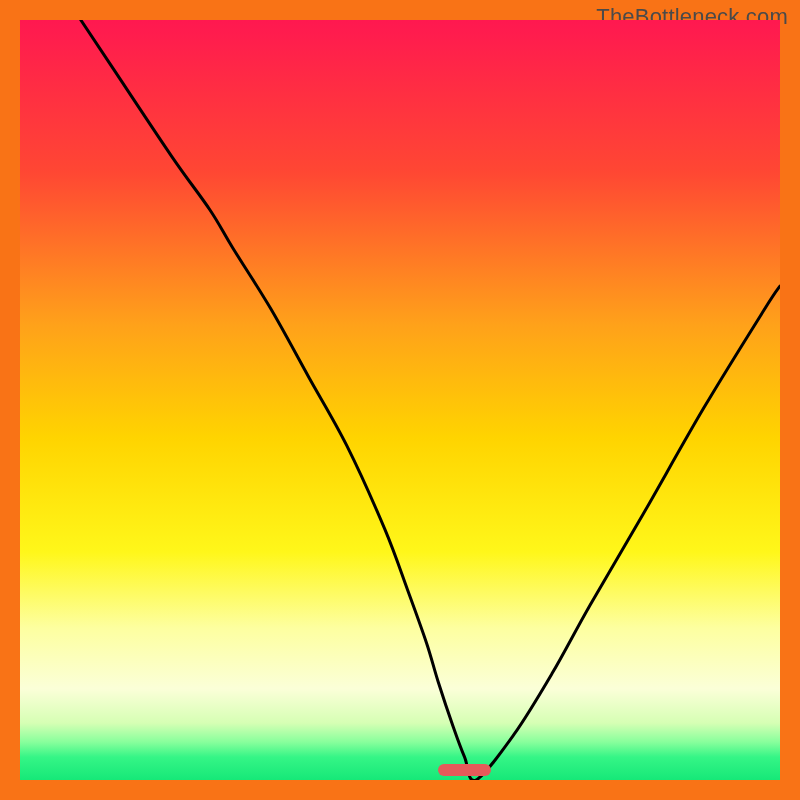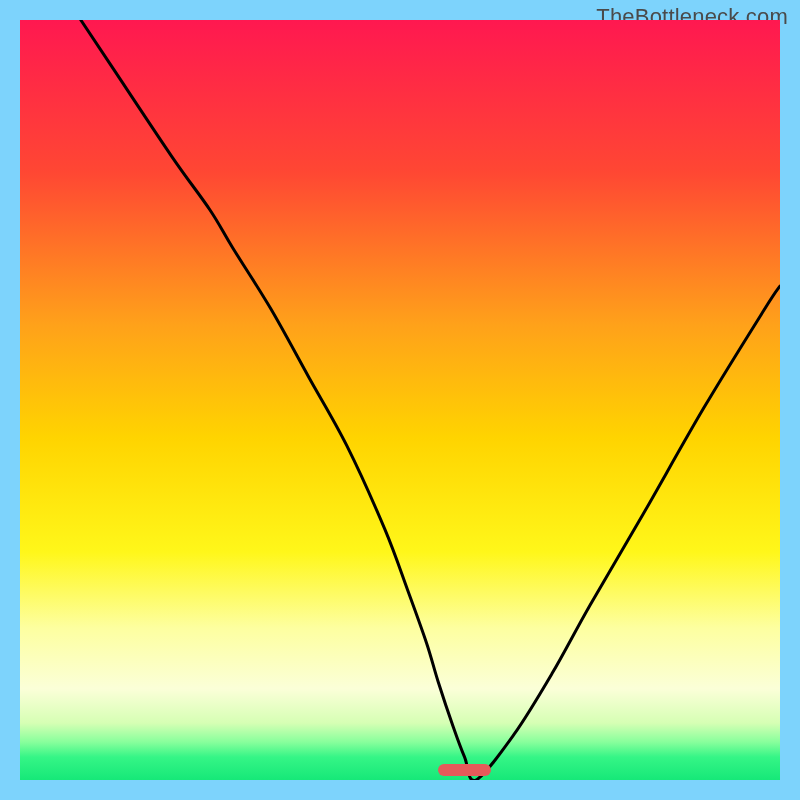--- a/index.html
+++ b/index.html
@@ -8,21 +8,21 @@
     width: 800px;
     height: 800px;
     overflow: hidden;
     background: #000;
     font-family: Arial, Helvetica, sans-serif;
   }
   .frame {
     position: relative;
     width: 800px;
     height: 800px;
-    background: #7dd3fc;
+    background: #f97316;
   }
   .plot-area {
     position: absolute;
     left: 20px;
     top: 20px;
     width: 760px;
     height: 760px;
     overflow: hidden;
   }
   

